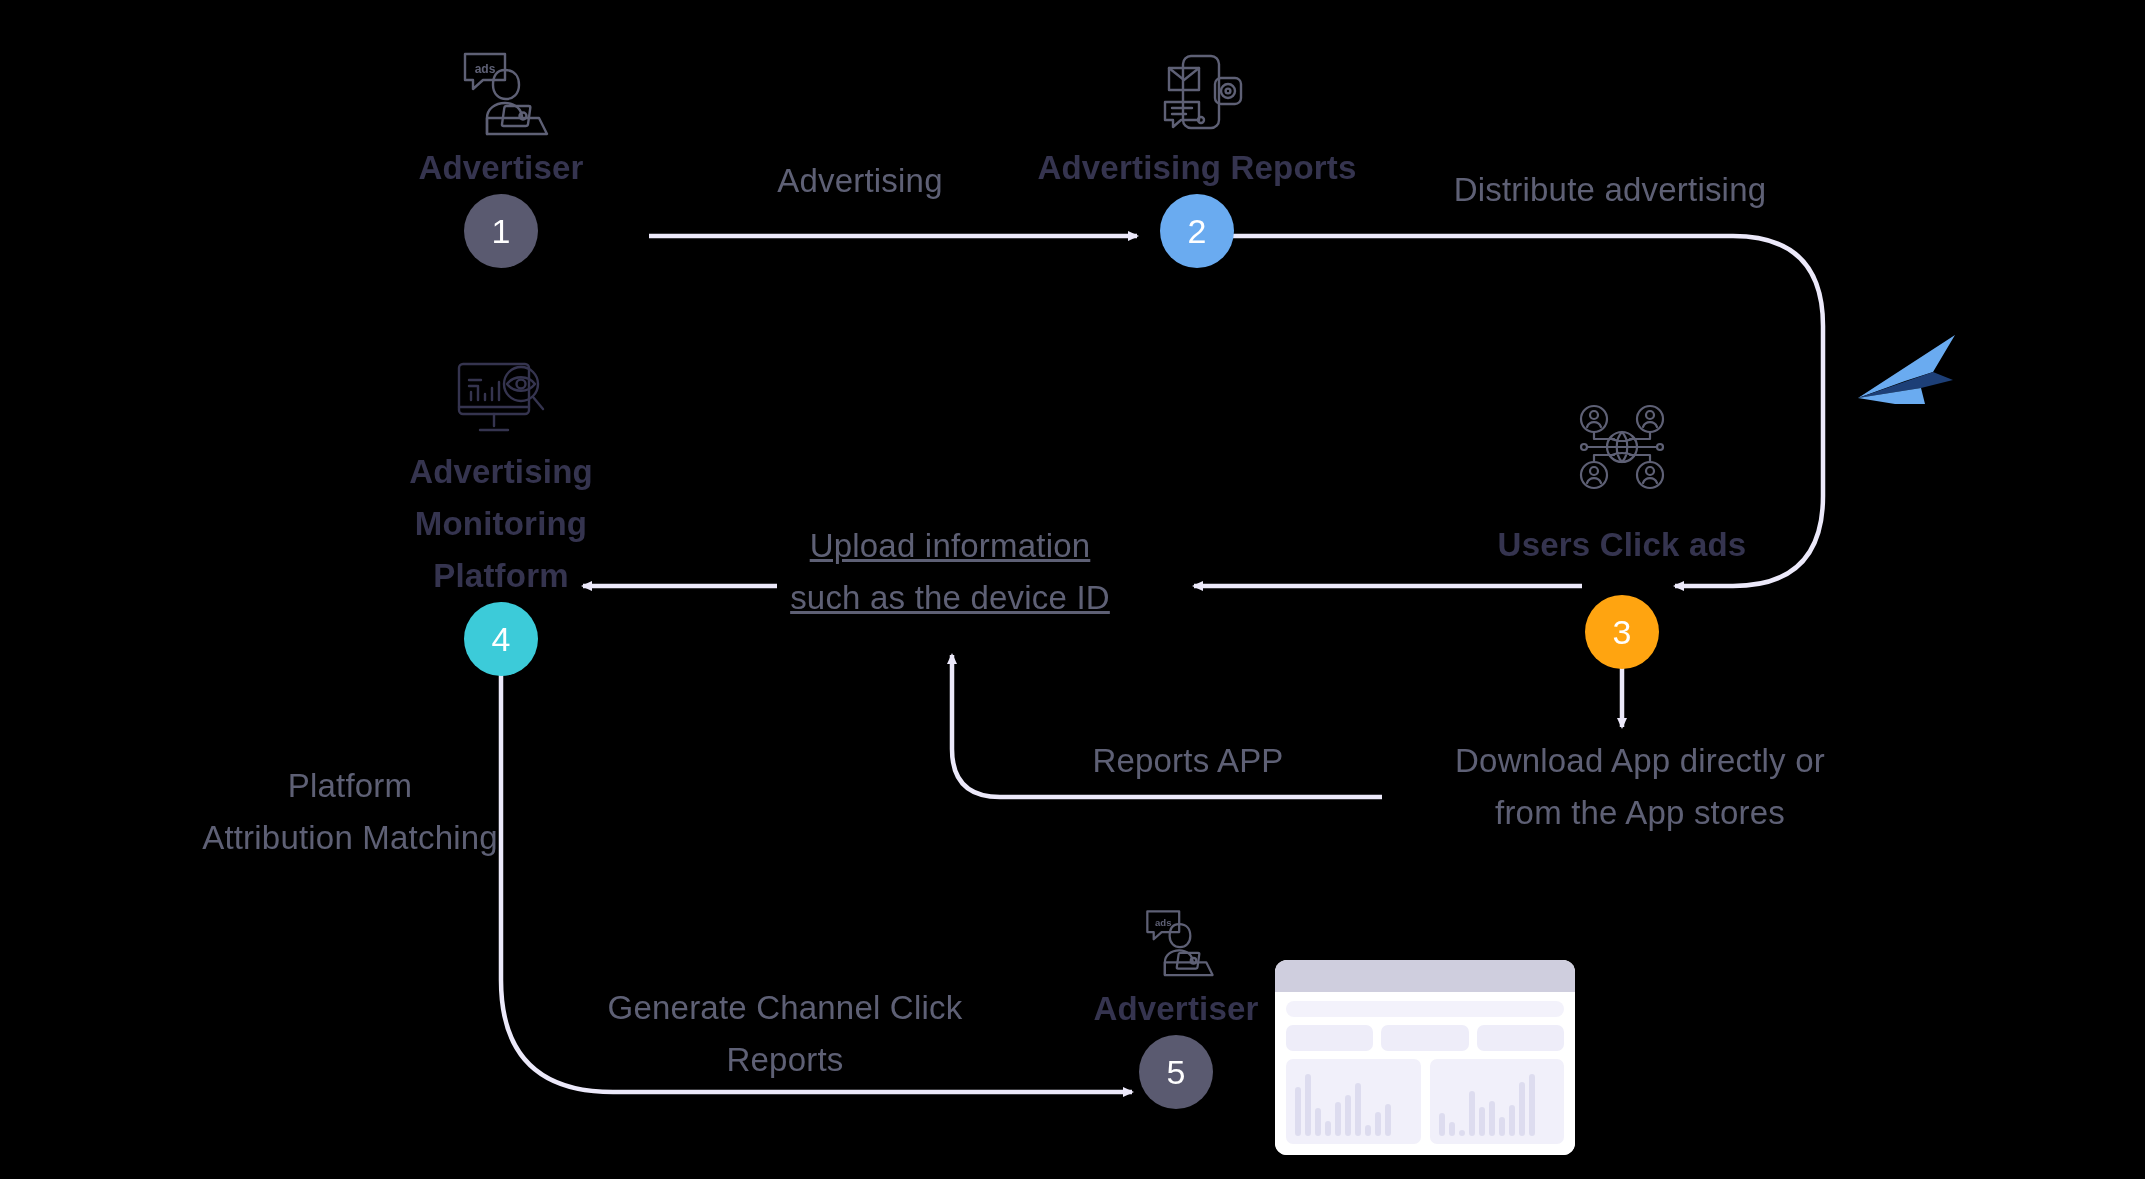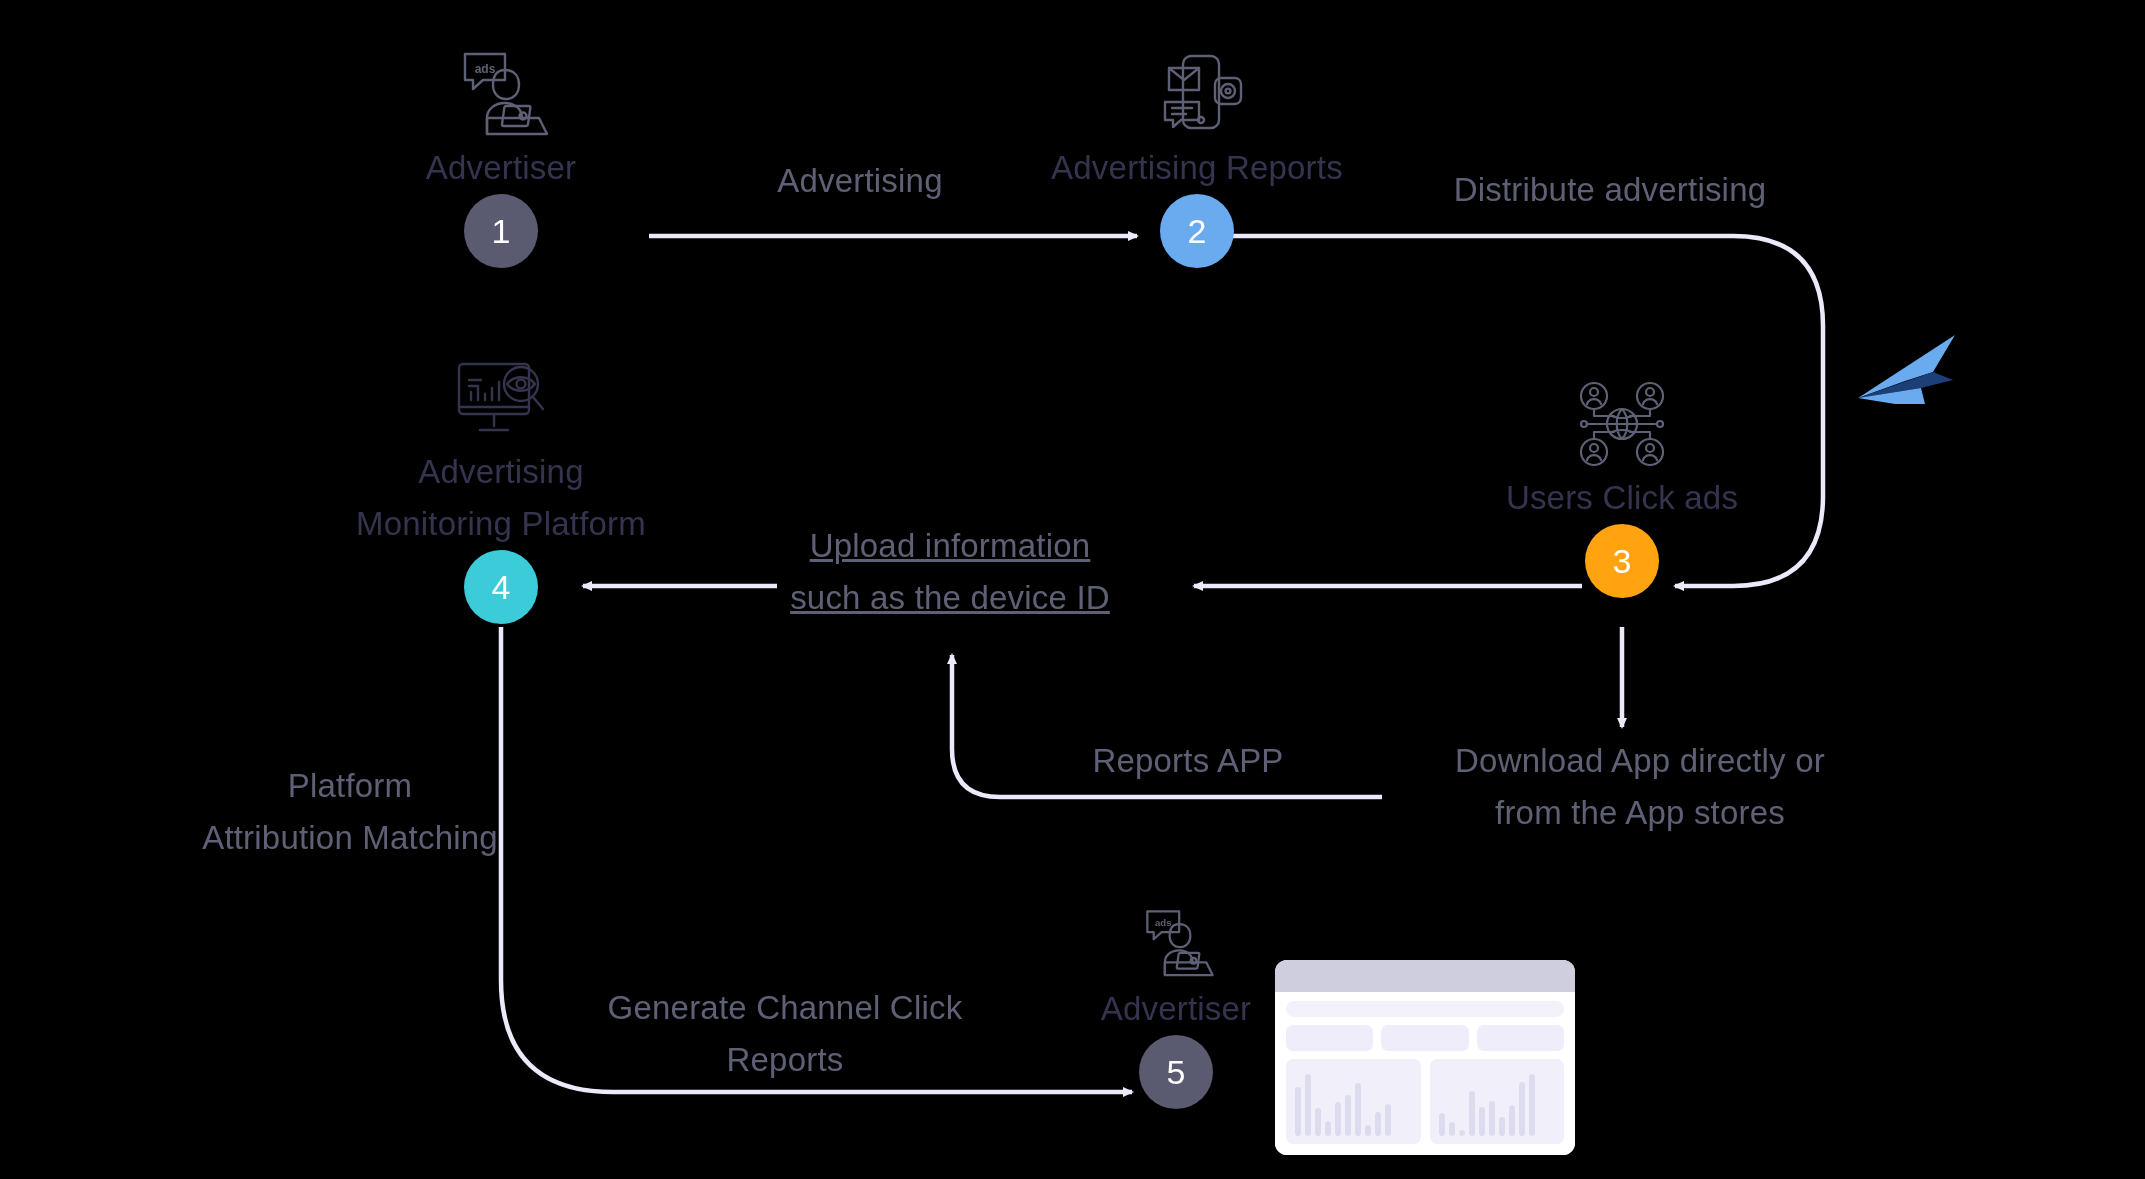--- a/index.html
+++ b/index.html
@@ -9,21 +9,21 @@
     position:relative;
   }
   #stage{position:absolute;left:0;top:0;width:1760px;height:1179px;background:#000;}
   svg.edges{position:absolute;left:0;top:0;width:2145px;height:1179px;overflow:visible;}
 
   
   .node{position:absolute;display:flex;flex-direction:column;align-items:center;}
   .node-icon{width:108px;height:96px;display:block;}
   .node-title{
     color:#35344f;font-size:33px;line-height:52px;
-    text-align:center;white-space:nowrap;font-weight:400;letter-spacing:.2px;
+    text-align:center;white-space:nowrap;font-weight:700;letter-spacing:.2px;
   }
   .node-title.two-line{white-space:normal;}
   .circle{
     width:74px;height:74px;border-radius:50%;
     display:flex;align-items:center;justify-content:center;
     color:#fff;font-size:34px;font-weight:400;line-height:1;
   }
 
   
   .edge-label{
@@ -107,21 +107,21 @@
         <path d="M29 62 h20 M29 68 h14"></path>
         <rect x="72" y="32" width="26" height="26" rx="6"></rect>
         <circle cx="85" cy="45" r="7"></circle>
         <circle cx="85" cy="45" r="2.4"></circle>
       </svg>
     </span>
     <span class="node-title">Advertising Reports</span>
     <span class="circle" style="background:#6aabf0;">2</span>
   </div>
 
-  <div class="node" style="left:1507px;top:376px;width:230px;">
+  <div class="node" style="left:1507px;top:399px;width:230px;gap:24px;">
     <span class="node-icon">
       <svg viewBox="0 0 108 96" fill="none" stroke="#5e6075" stroke-width="2.2" stroke-linejoin="round" stroke-linecap="round">
         <circle cx="26" cy="20" r="13"></circle>
           <circle cx="26" cy="16" r="4"></circle>
           <path d="M19 28 a7.5 7.5 0 0 1 14 0"></path>
         <circle cx="82" cy="20" r="13"></circle>
           <circle cx="82" cy="16" r="4"></circle>
           <path d="M75 28 a7.5 7.5 0 0 1 14 0"></path>
         <circle cx="26" cy="76" r="13"></circle>
           <circle cx="26" cy="72" r="4"></circle>

